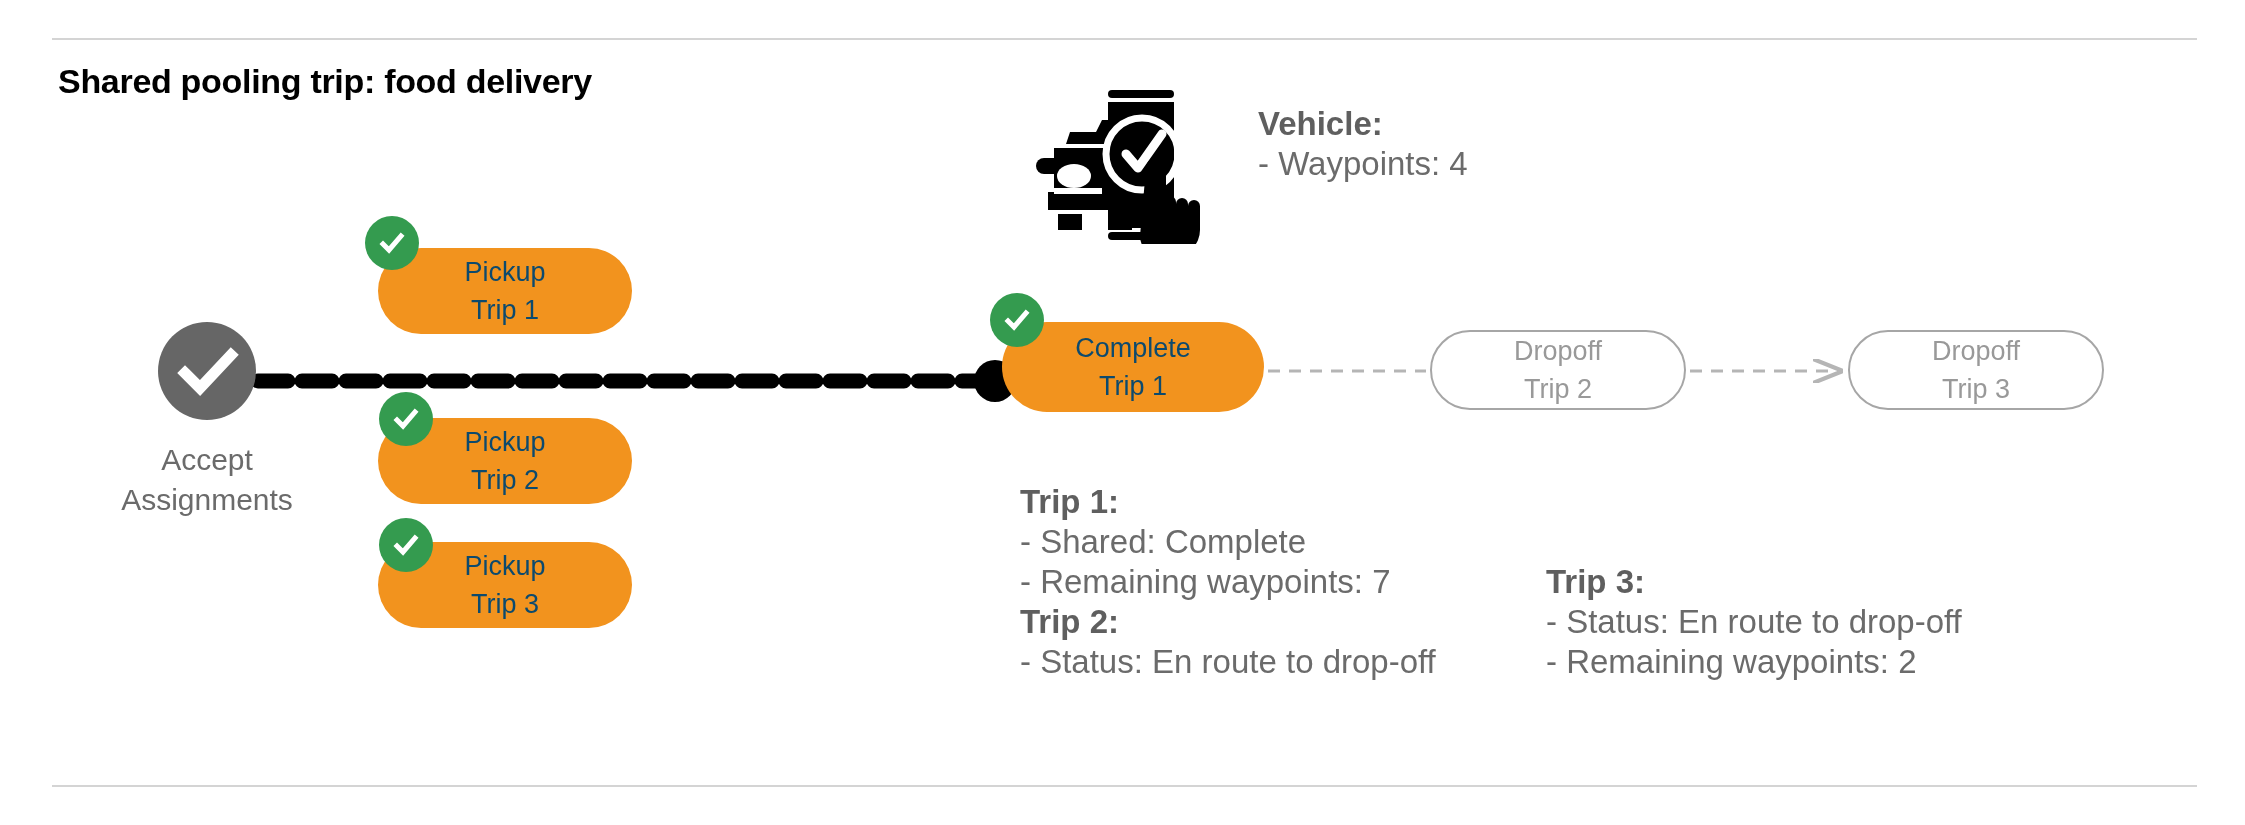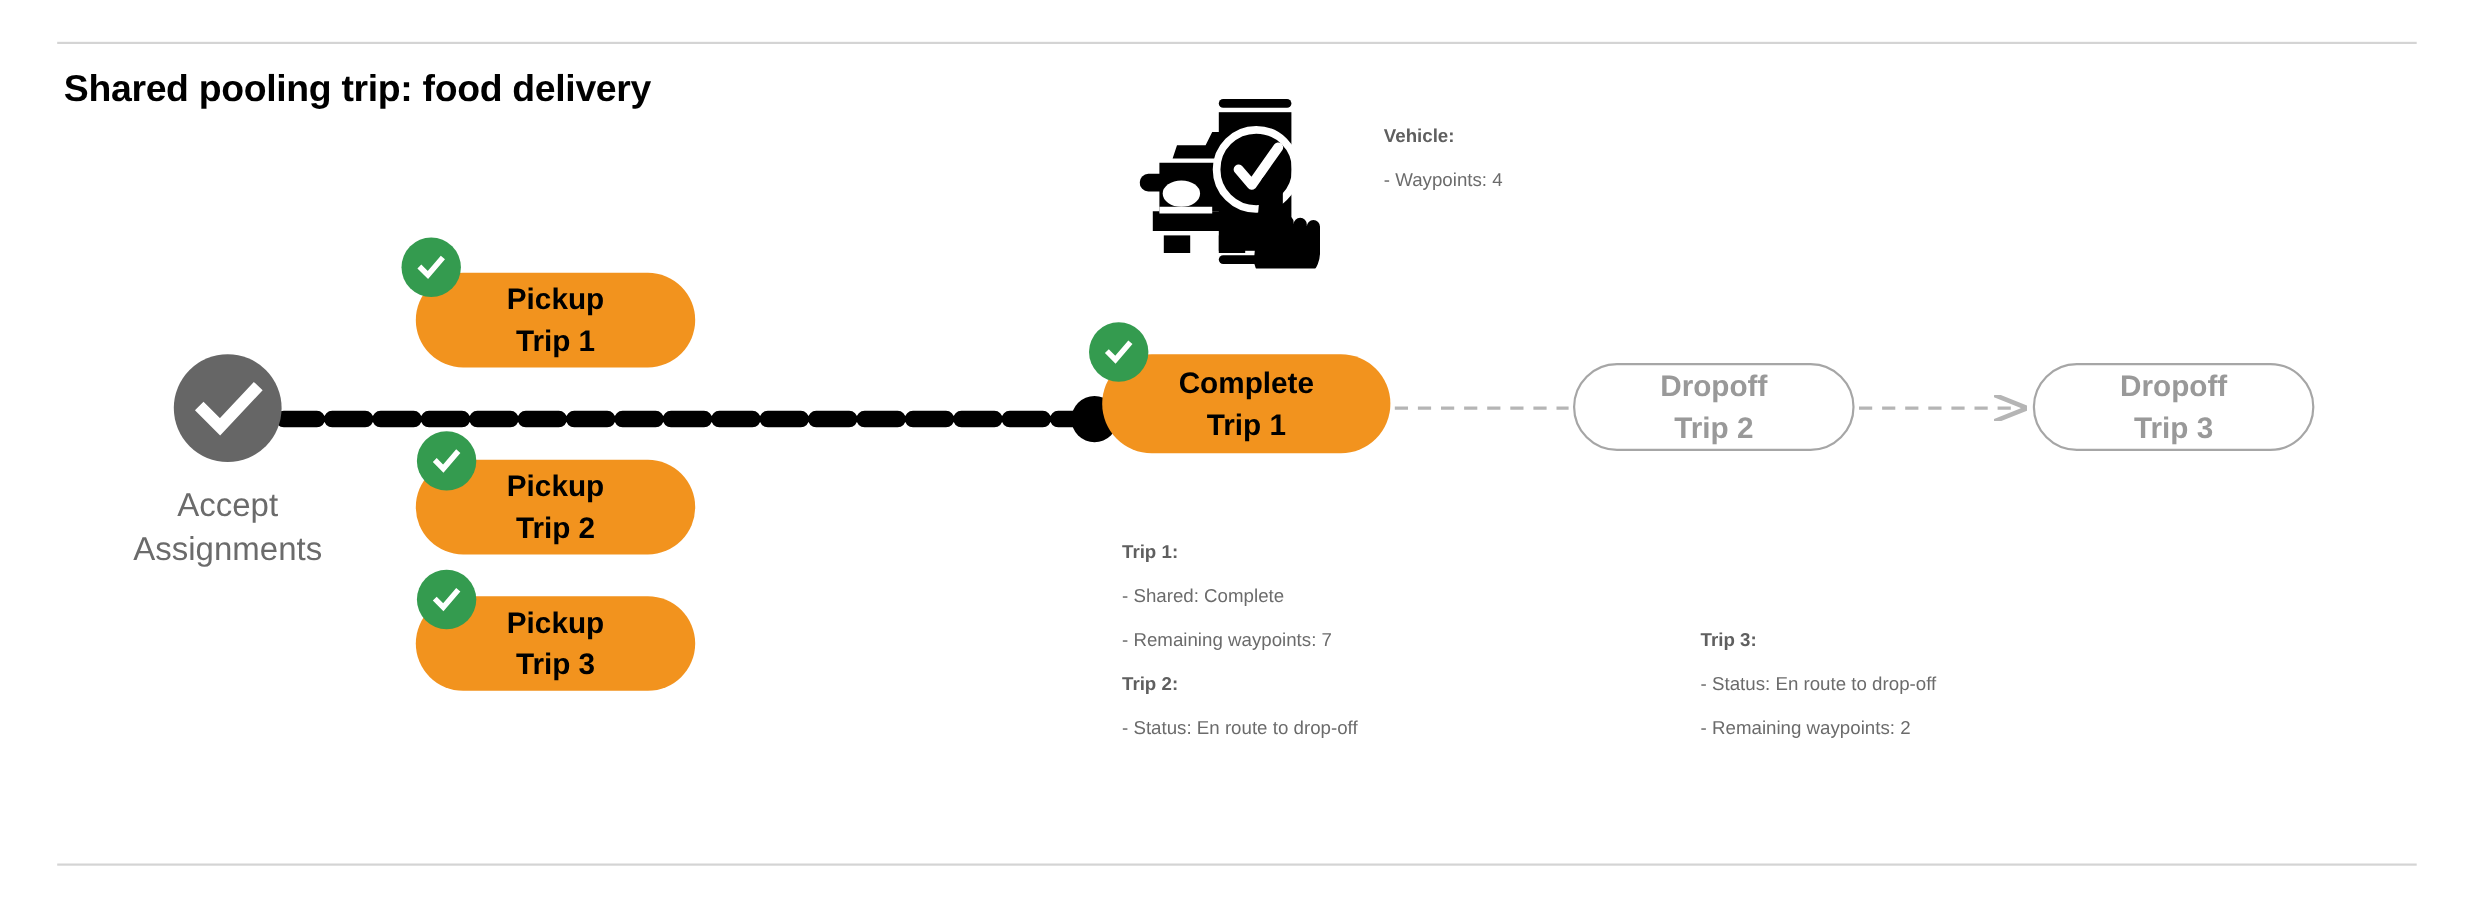--- a/index.html
+++ b/index.html
@@ -87,30 +87,30 @@
   }
   .pill .l1, .pill .l2 {
     font-size: 27px;
     line-height: 38px;
     white-space: nowrap;
   }
   .pill.filled {
     background: #F2931E;
   }
   .pill.filled .l1, .pill.filled .l2 {
-    color: #000000;
-    font-weight: bold;
+    color: #0c4a6e;
+    font-weight: normal;
   }
   .pill.outline {
     background: #ffffff;
     border: 2px solid #a6a6a6;
   }
   .pill.outline .l1, .pill.outline .l2 {
     color: #999999;
-    font-weight: bold;
+    font-weight: normal;
   }
 
   .pill-pickup1 { left: 378px; top: 248px; width: 254px; height: 86px; }
   .pill-pickup2 { left: 378px; top: 418px; width: 254px; height: 86px; }
   .pill-pickup3 { left: 378px; top: 542px; width: 254px; height: 86px; }
   .pill-complete { left: 1002px; top: 322px; width: 262px; height: 90px; text-align: right; }
   .pill-dropoff2 { left: 1430px; top: 330px; width: 256px; height: 80px; }
   .pill-dropoff3 { left: 1848px; top: 330px; width: 256px; height: 80px; }
 
   
@@ -146,21 +146,21 @@
     left: 1036px;
     top: 84px;
     width: 176px;
     height: 160px;
   }
 
   
   .info-block {
     position: absolute;
     color: #6b6b6b;
-    font-size: 17px;
+    font-size: 33px;
     line-height: 40px;
     white-space: nowrap;
   }
   .info-block .hdr {
     font-weight: bold;
     color: #5f5f5f;
   }
   .info-block .row { display: block; }
 
   .info-vehicle { left: 1258px; top: 104px; }

